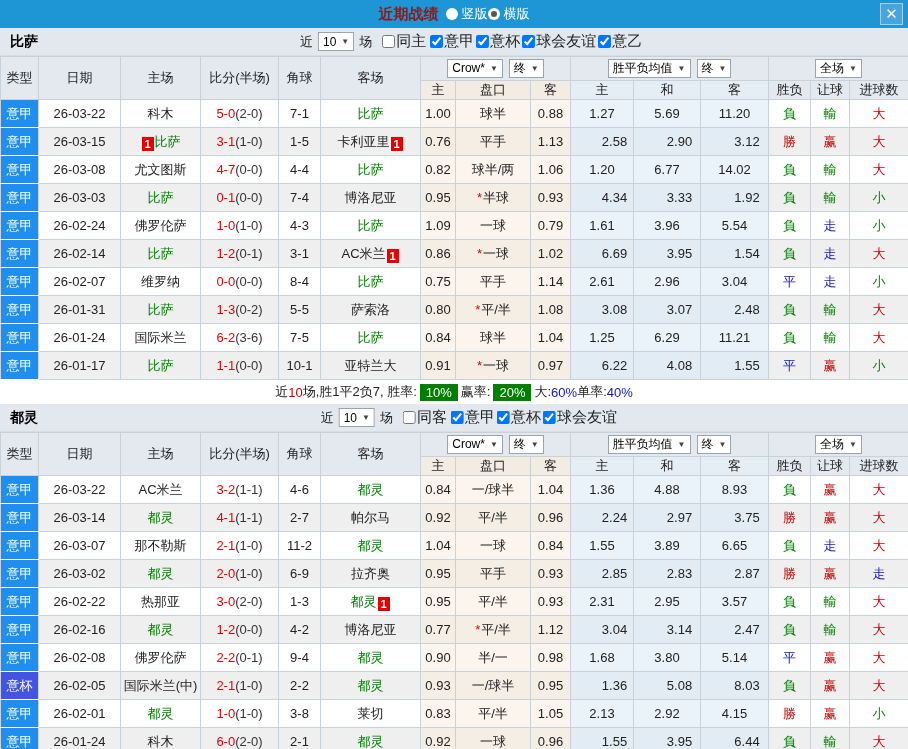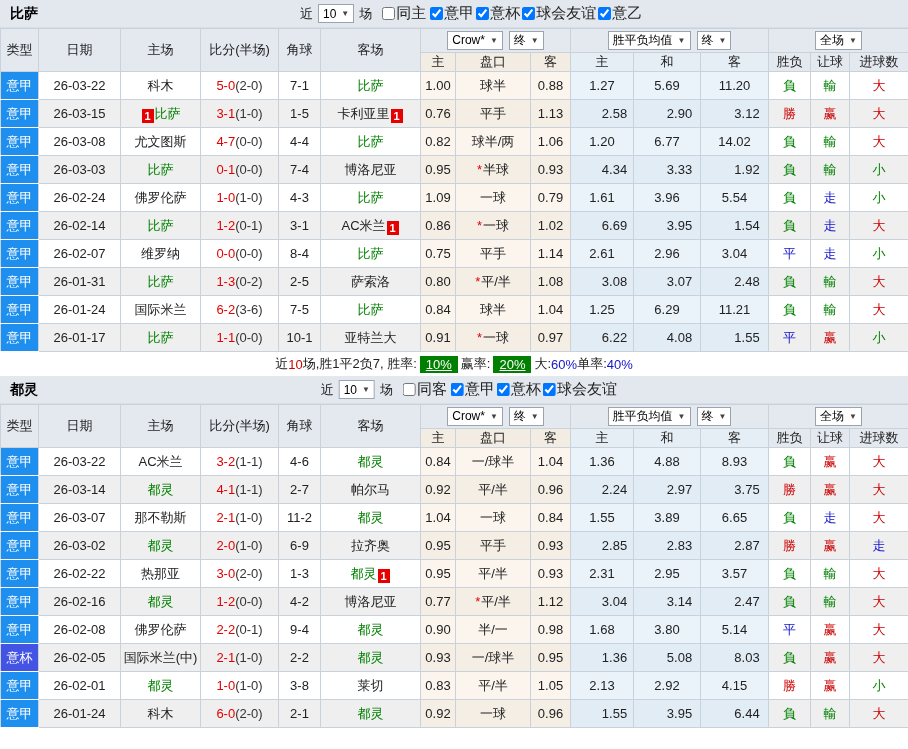--- a/index.html
+++ b/index.html
@@ -52,27 +52,38 @@
   .badge { display:inline-block; background:#E60000; color:#fff; font-size:11px; font-weight:bold; width:12px; height:14px; line-height:14px; text-align:center; vertical-align:-2px; margin:0 1px; }
   .ft { color:#E60000; }
   .ht { color:#333; }
   .star { color:#E60000; margin-right:1px; }
   .c-red { color:#CC0000; }
   .c-green { color:#008000; }
   .c-blue { color:#1414CC; }
 
   
   .summary { height:24px; background:#fff; display:flex; align-items:center; justify-content:center; font-size:13px; }
-  .pct-badge { background:#007F00; color:#fff; padding:1px 6px; margin:0 3px;text-decoration:underline; }
+  .pct-badge { background:#007F00; color:#fff; padding:1px 6px; margin:0 3px; }
 </style>
 </head>
 <body>
 
 <div class="app">
 
+  <div class="titlebar">
+    <span class="title">近期战绩</span>
+    <span class="radio-group" id="radio-group"><span class="radio-wrap">
+          <span class="radio"></span>
+          <span class="radio-label">竖版</span>
+        </span><span class="radio-wrap">
+          <span class="radio selected"></span>
+          <span class="radio-label">横版</span>
+        </span></span>
+    <div class="close-btn">✕</div>
+  </div>
 
   <div class="section">
     <div class="section-bar">
       <span class="team-name">比萨</span>
       <span class="filter">
           <span>近</span>
           <span class="sel">
             <span class="sel-txt">10</span>
             <span class="sel-arr">▼</span>
           </span>
@@ -274,21 +285,21 @@
             <td class="c-avg">3.04</td>
             <td class="c-blue">平</td>
             <td class="c-blue">走</td>
             <td class="c-green">小</td>
           </tr>
           <tr class="alt">
             <td class="c-type">意甲</td>
             <td>26-01-31</td>
             <td><span class="team self"><span>比萨</span></span></td>
             <td><span class="ft">1-3</span><span class="ht">(0-2)</span></td>
-            <td>2-5</td>
+            <td>5-5</td>
             <td><span class="team"><span>萨索洛</span></span></td>
             <td class="c-odds">0.80</td>
             <td class="c-odds"><span class="star">*</span><span>平/半</span></td>
             <td class="c-odds">1.08</td>
             <td class="c-avg">3.08</td>
             <td class="c-avg">3.07</td>
             <td class="c-avg">2.48</td>
             <td class="c-green">負</td>
             <td class="c-green">輸</td>
             <td class="c-red">大</td>

